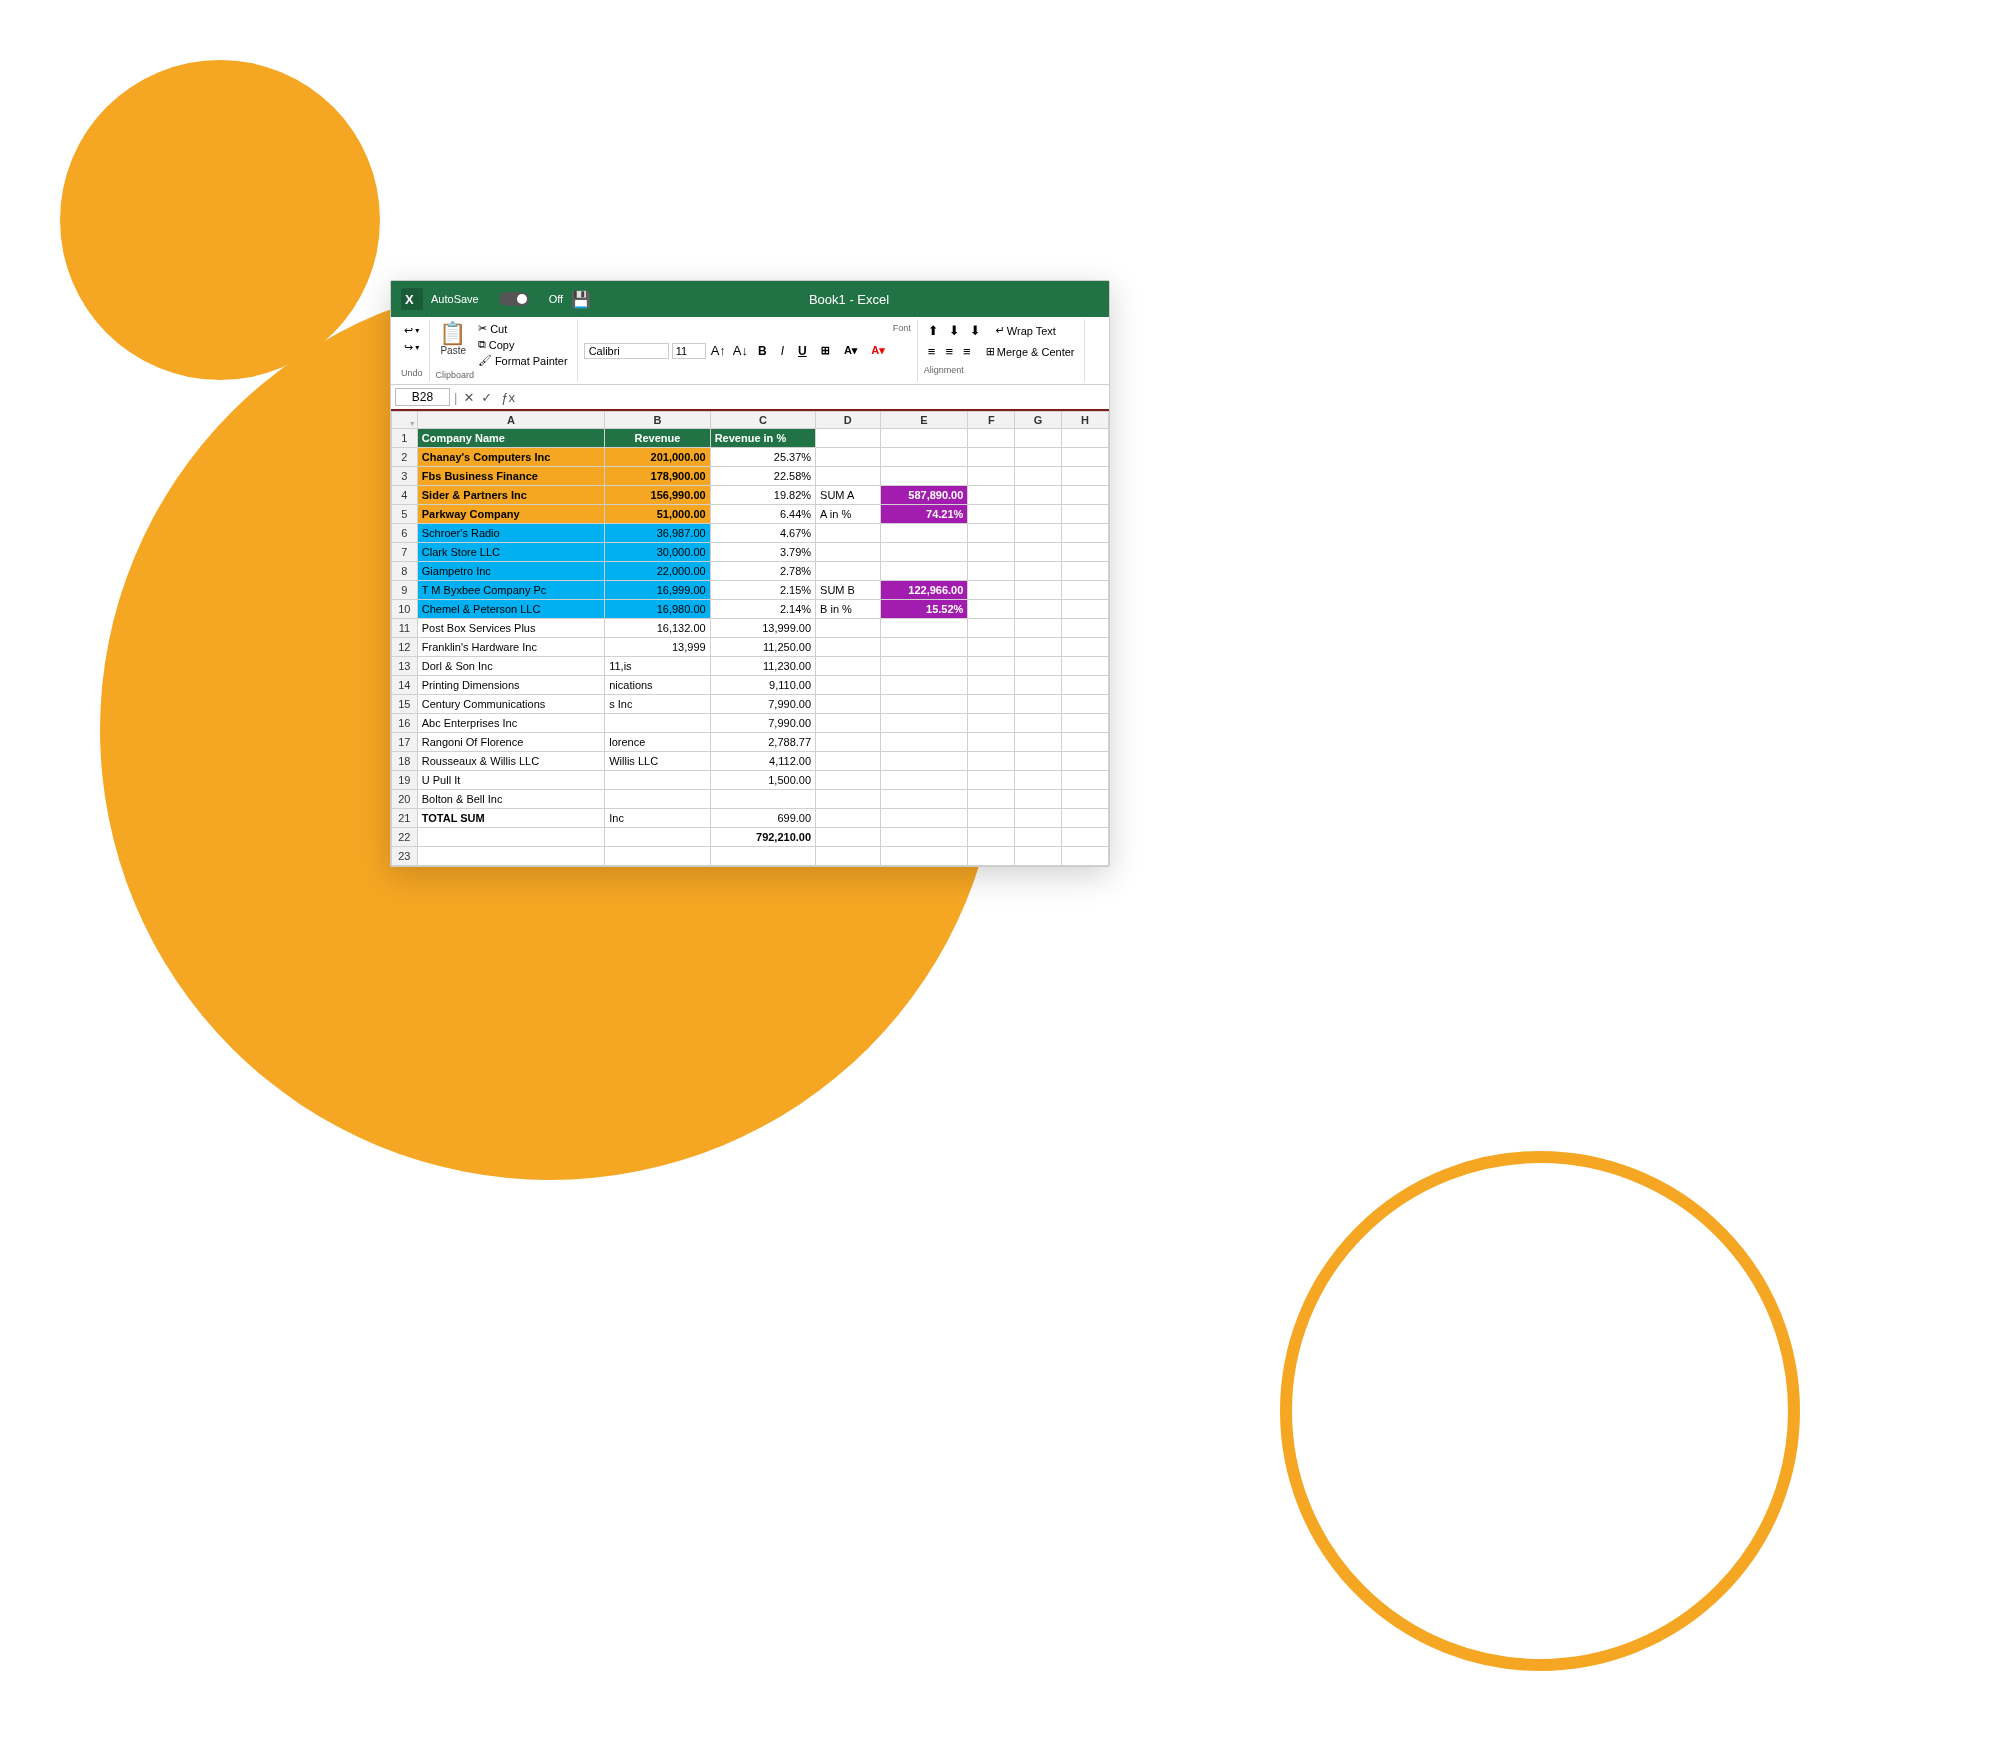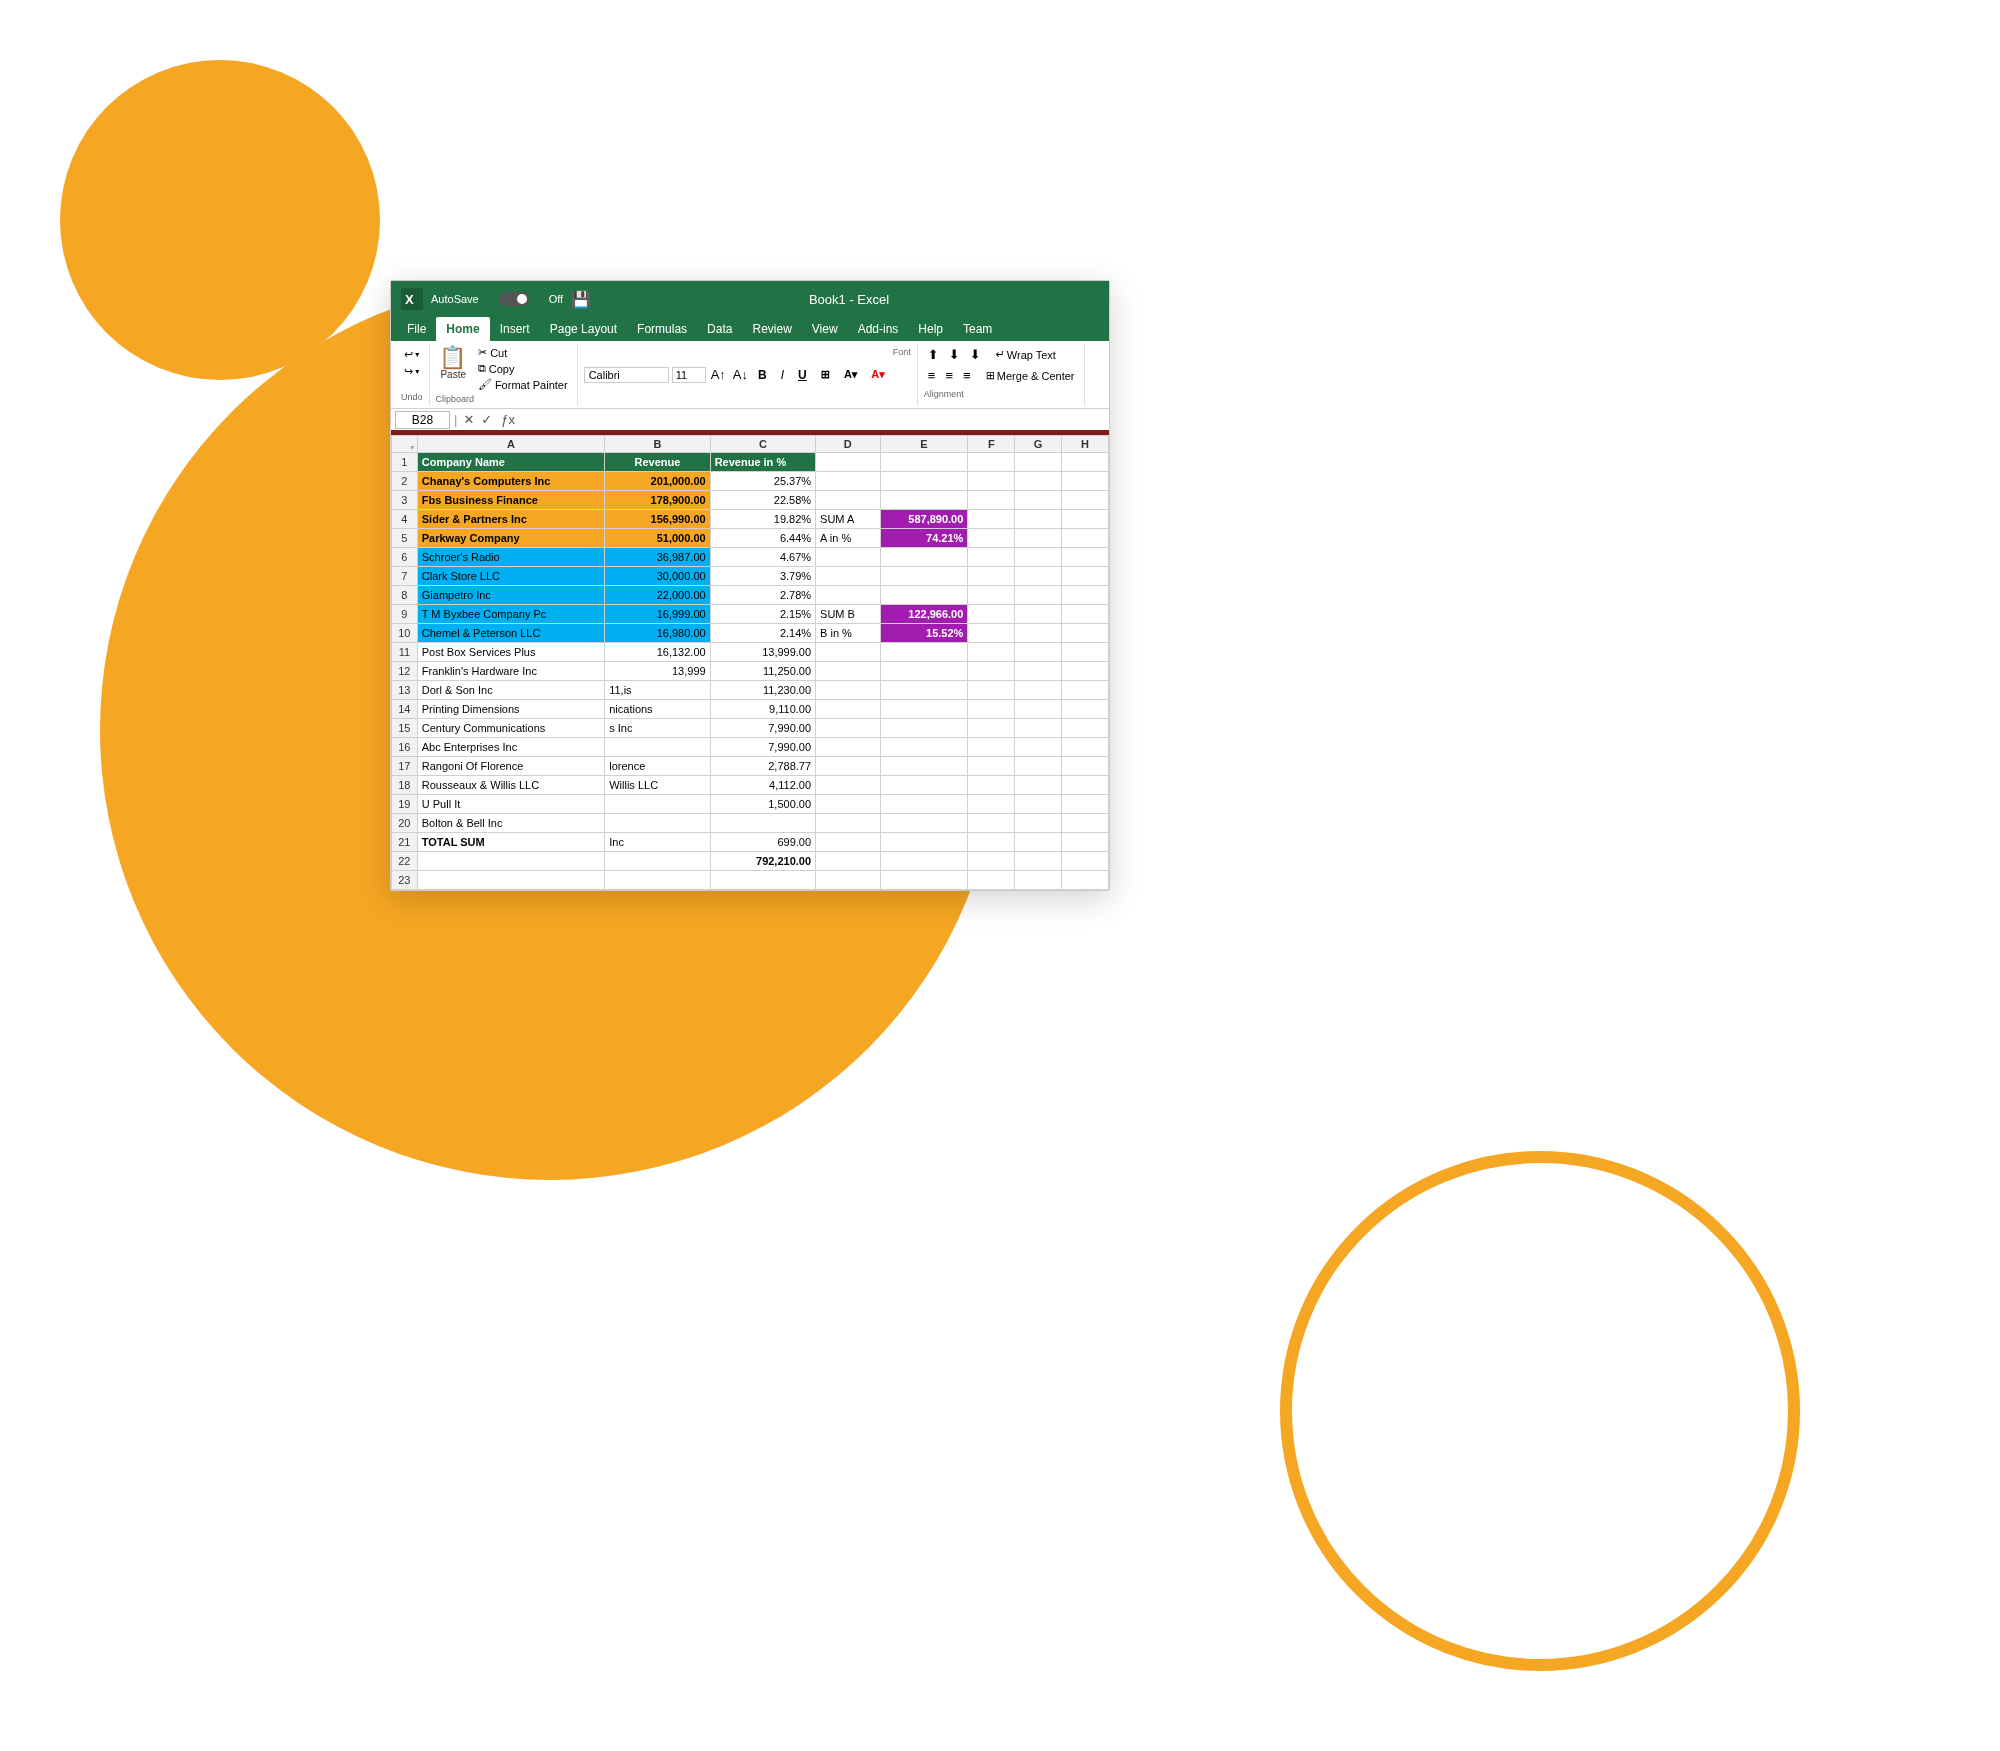--- a/index.html
+++ b/index.html
@@ -299,21 +299,21 @@
       padding: 1px 3px;
       border-radius: 2px;
       white-space: nowrap;
     }
     .align-label { font-size: 9px; color: #666; margin-top: 2px; }
 
     
     .formula-bar {
       display: flex;
       align-items: center;
-      border-bottom: 5px solid #7f1d1d;
+      border-bottom: 2px solid #7f1d1d;
       padding: 2px 4px;
       background: #fff;
       height: 26px;
       gap: 4px;
     }
     .cell-ref-box {
       border: 1px solid #bbb;
       padding: 1px 4px;
       font-size: 12px;
       width: 55px;
@@ -428,33 +428,20 @@
       <span>AutoSave</span>
       <div class="toggle-off">
         <div class="toggle-knob"></div>
       </div>
       <span>Off</span>
     </div>
     <span style="font-size:16px; cursor:pointer;">💾</span>
     <span class="title-text">Book1 - Excel</span>
   </div>
 
-  <div class="ribbon-tabs">
-    <div class="ribbon-tab">File</div>
-    <div class="ribbon-tab active">Home</div>
-    <div class="ribbon-tab">Insert</div>
-    <div class="ribbon-tab">Page Layout</div>
-    <div class="ribbon-tab">Formulas</div>
-    <div class="ribbon-tab">Data</div>
-    <div class="ribbon-tab">Review</div>
-    <div class="ribbon-tab">View</div>
-    <div class="ribbon-tab">Add-ins</div>
-    <div class="ribbon-tab">Help</div>
-    <div class="ribbon-tab">Team</div>
-  </div>
 
   <div class="ribbon-toolbar">
 
     <div class="undo-group">
       <div class="undo-btn">
         <span>↩</span>
         <span style="font-size:8px;">▾</span>
       </div>
       <div class="undo-btn">
         <span>↪</span>

